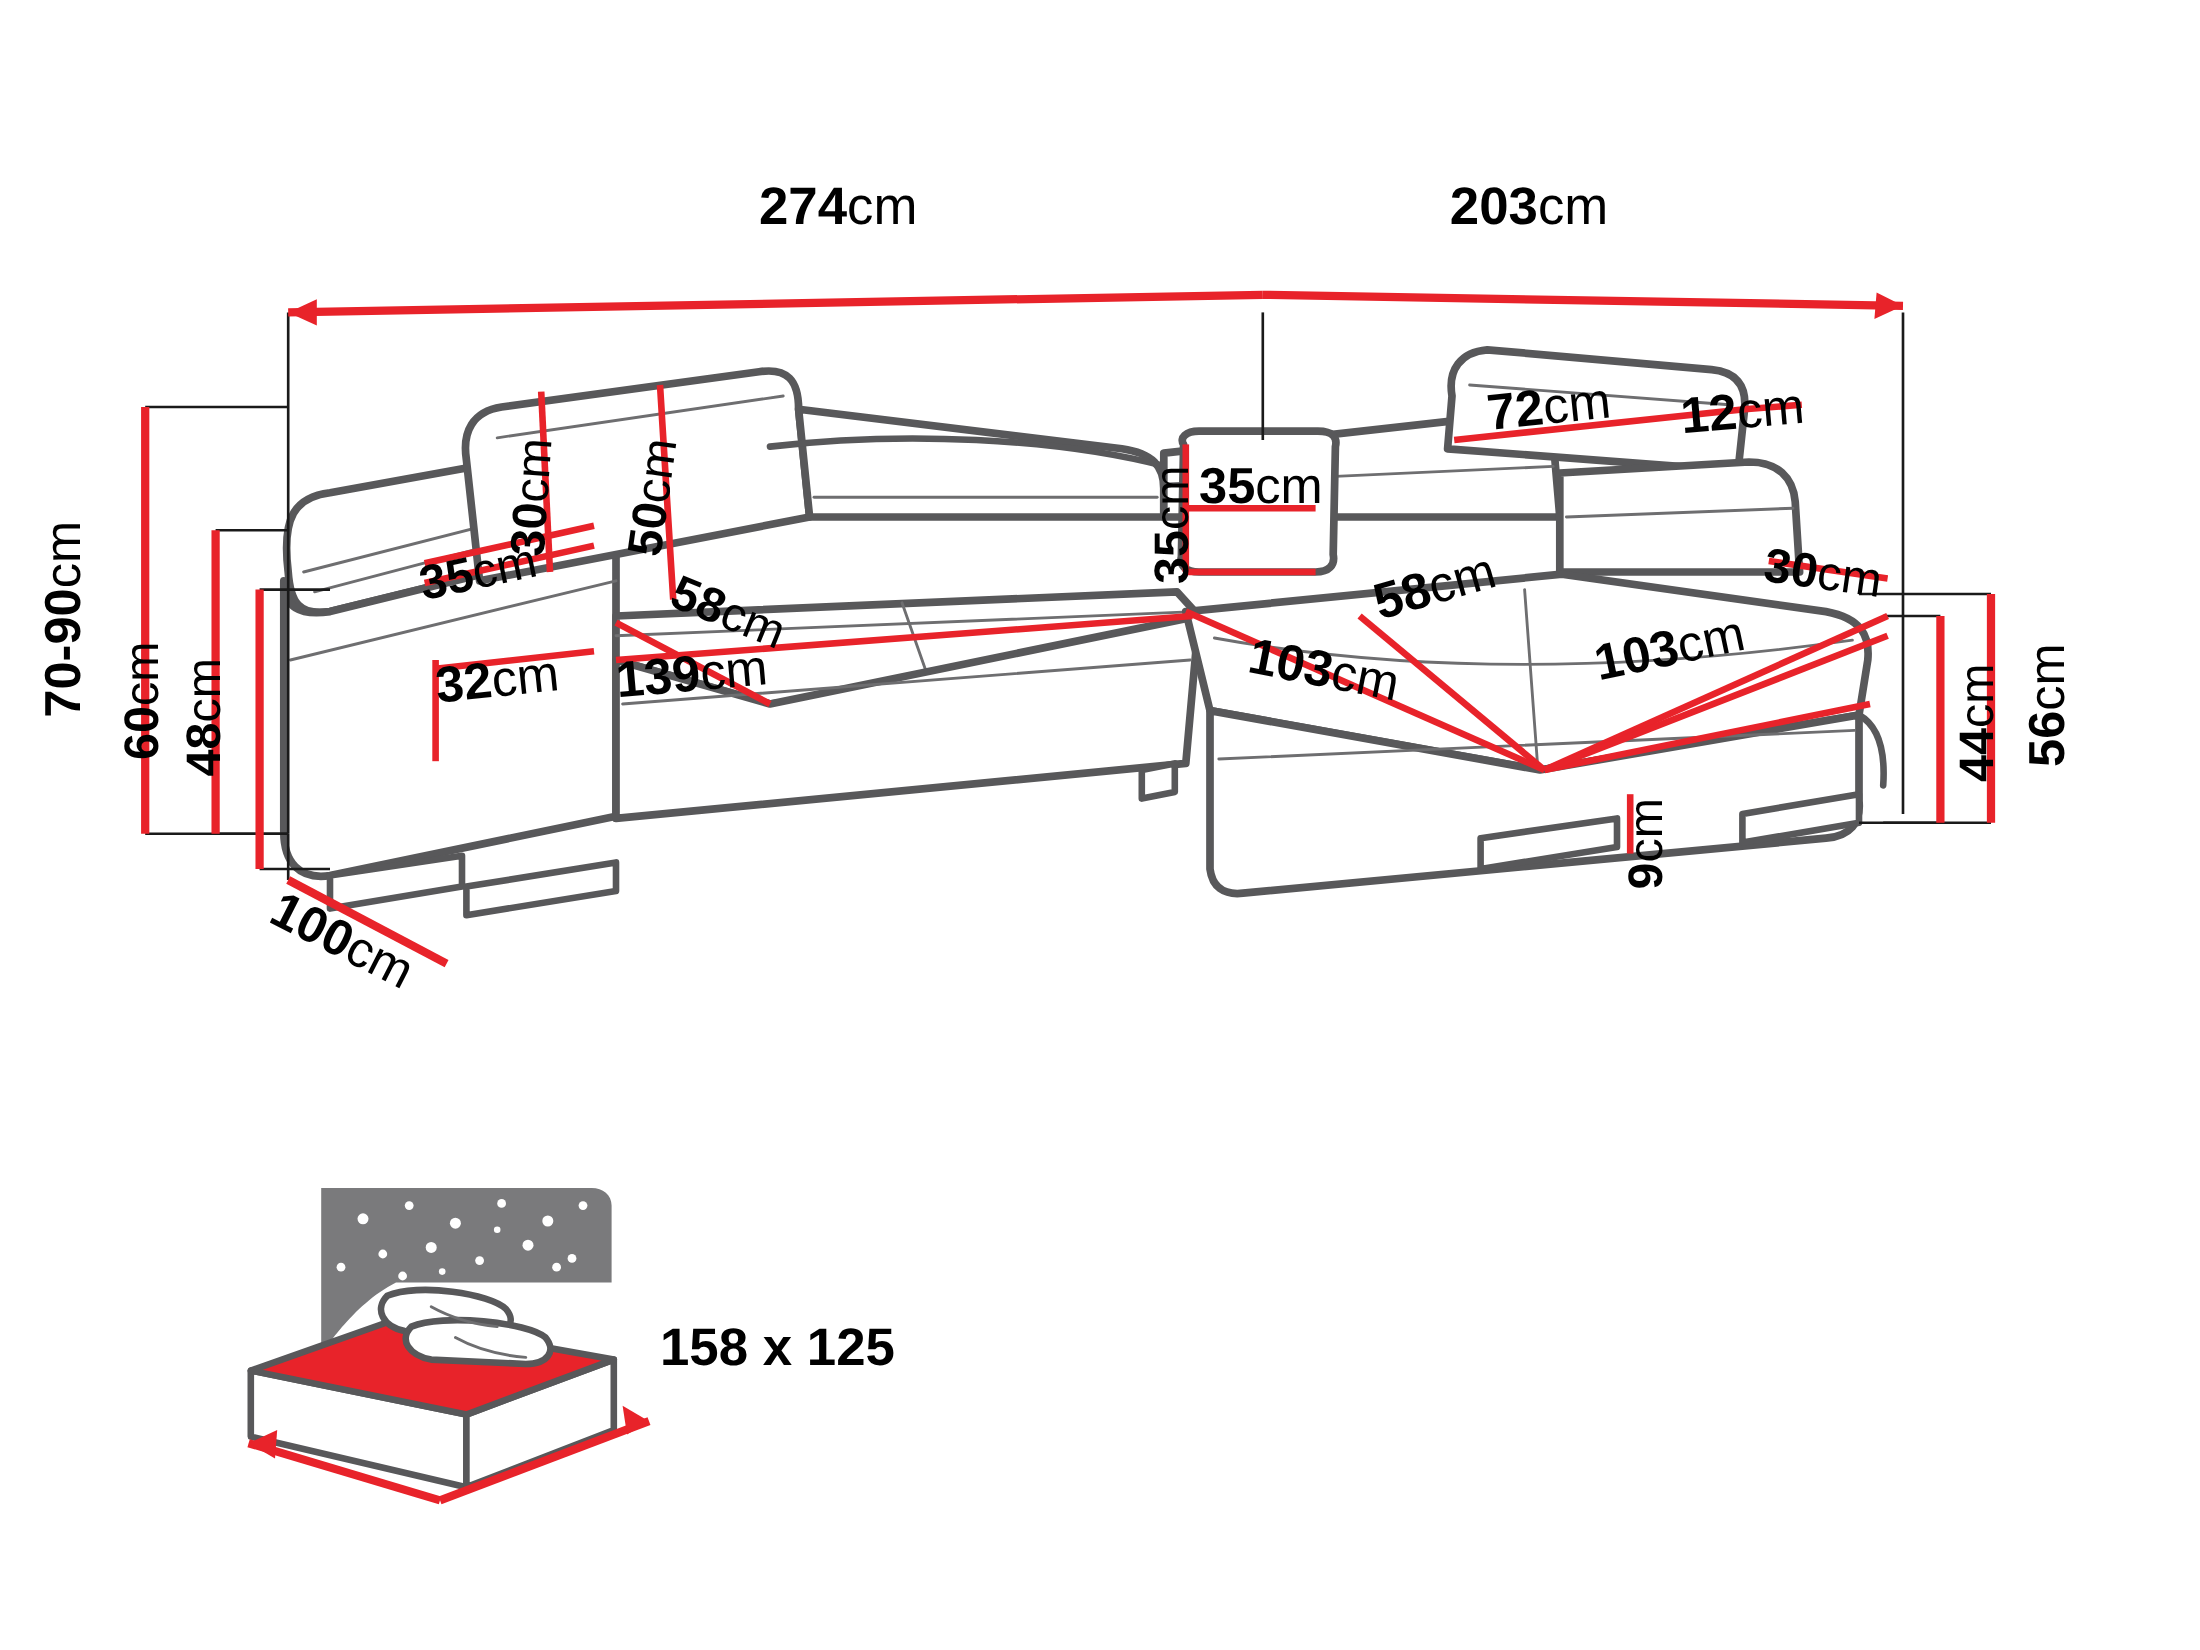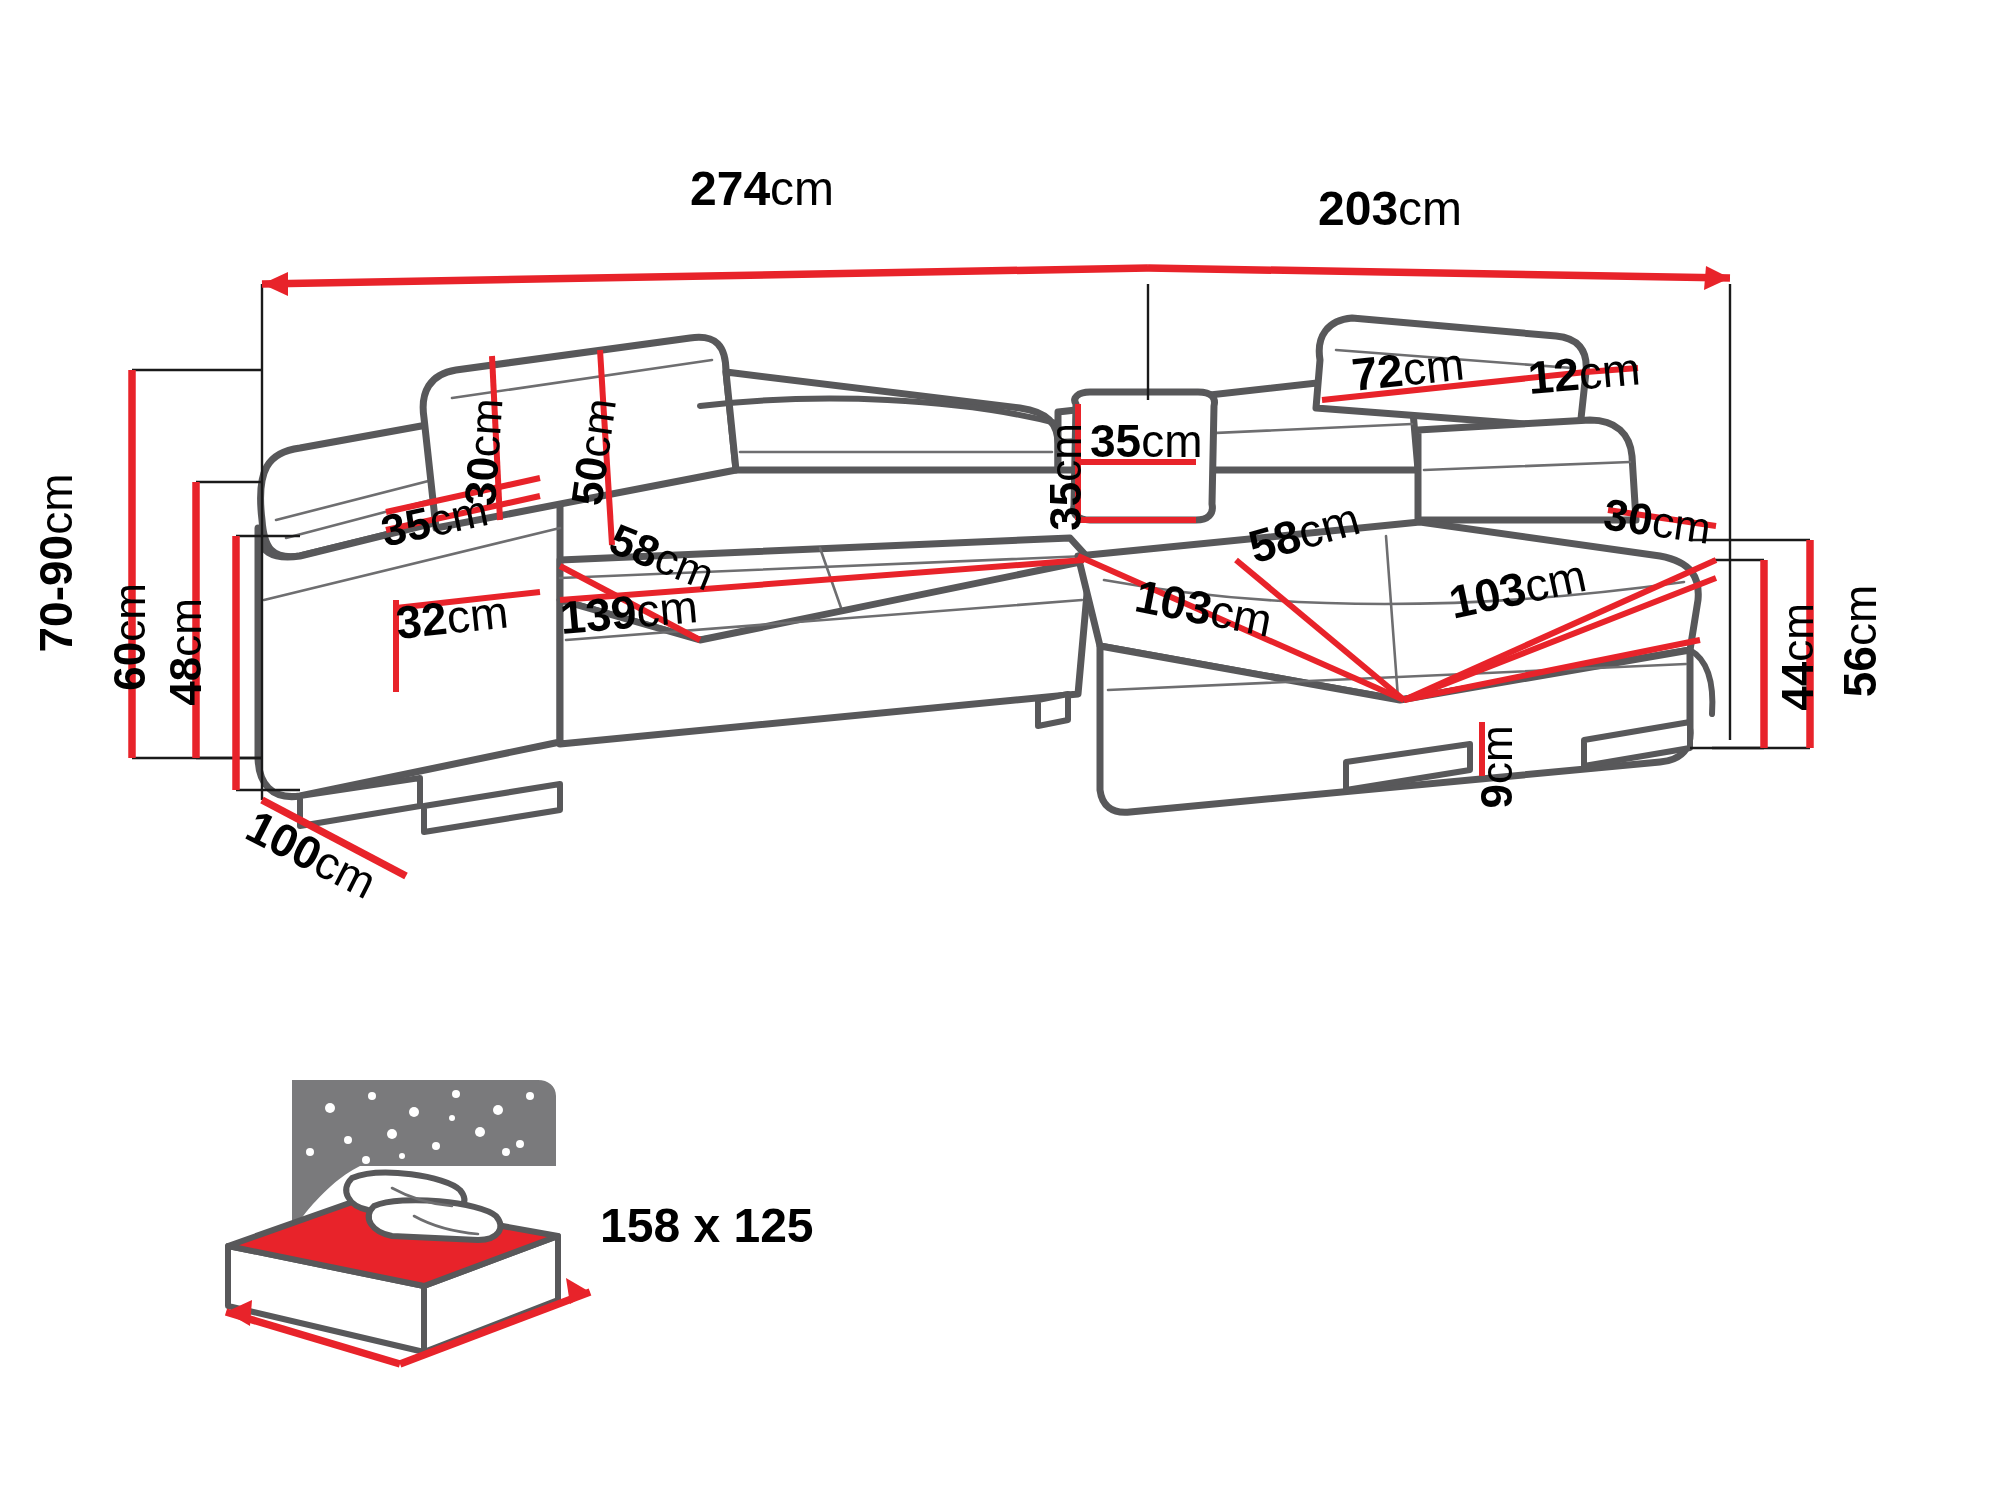--- a/index.html
+++ b/index.html
@@ -237,21 +237,21 @@
   <g fill="#e8232a">
     <path d="M262,284 L288,272 L288,296 Z"></path>
     <path d="M1730,278 L1706,266 L1704,290 Z"></path>
   </g>
 </svg>
 
 <div class="lbl s48" style="left:690px;top:165px;">
   <span class="num">274</span><span class="unit">cm</span>
 </div>
 
-<div class="lbl s48" style="left:1318px;top:165px;margin-top:20px;">
+<div class="lbl s48" style="left:1318px;top:165px;">
   <span class="num">203</span><span class="unit">cm</span>
 </div>
 
 <div class="lbl s46" style="left:-33px;top:540px;transform:rotate(-90deg);transform-origin:center;">
   <span class="num">70-90</span><span class="unit">cm</span>
 </div>
 
 <div class="lbl s44" style="left:76px;top:615px;transform:rotate(-90deg);transform-origin:center;">
   <span class="num">60</span><span class="unit">cm</span>
 </div>

